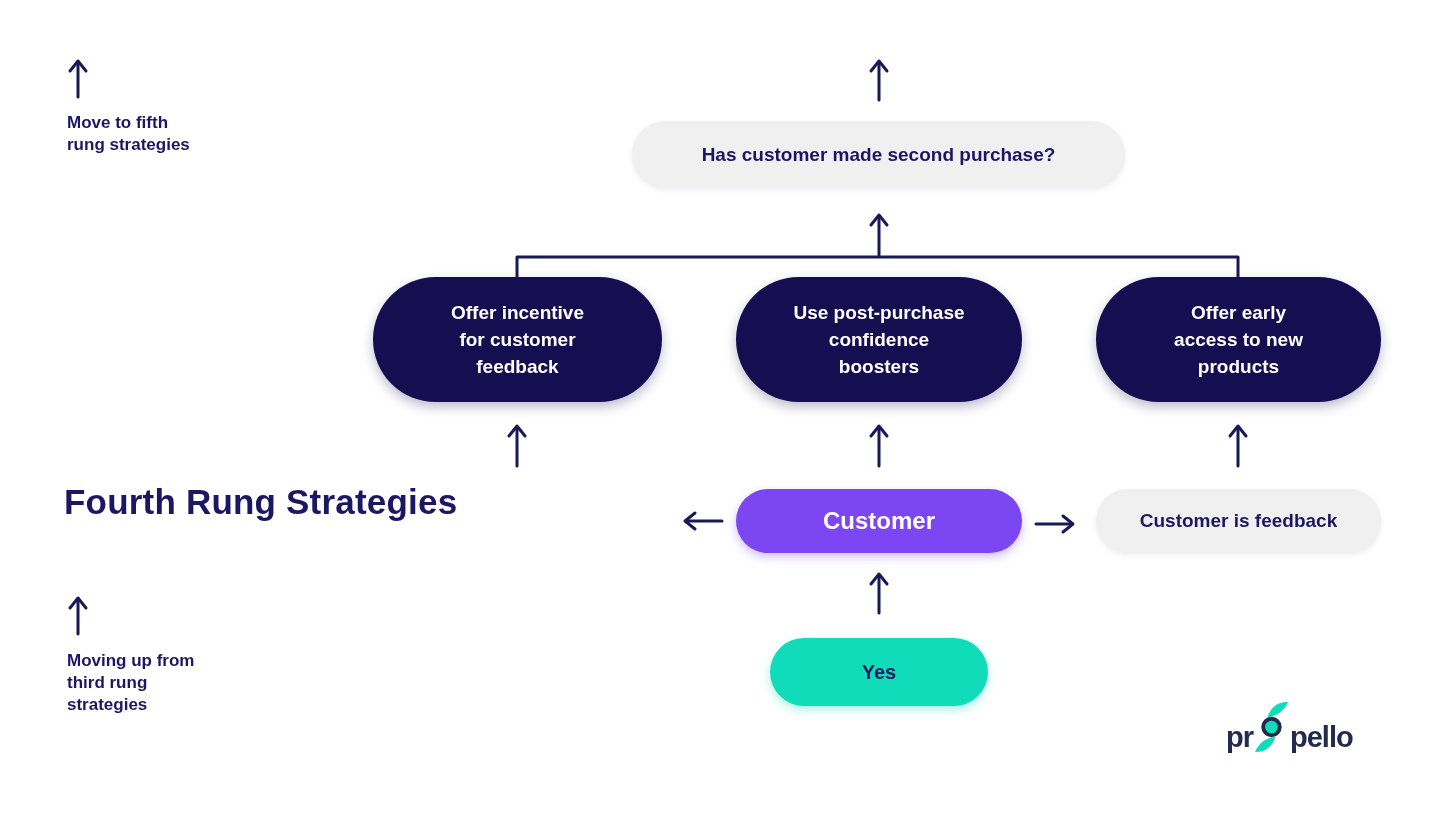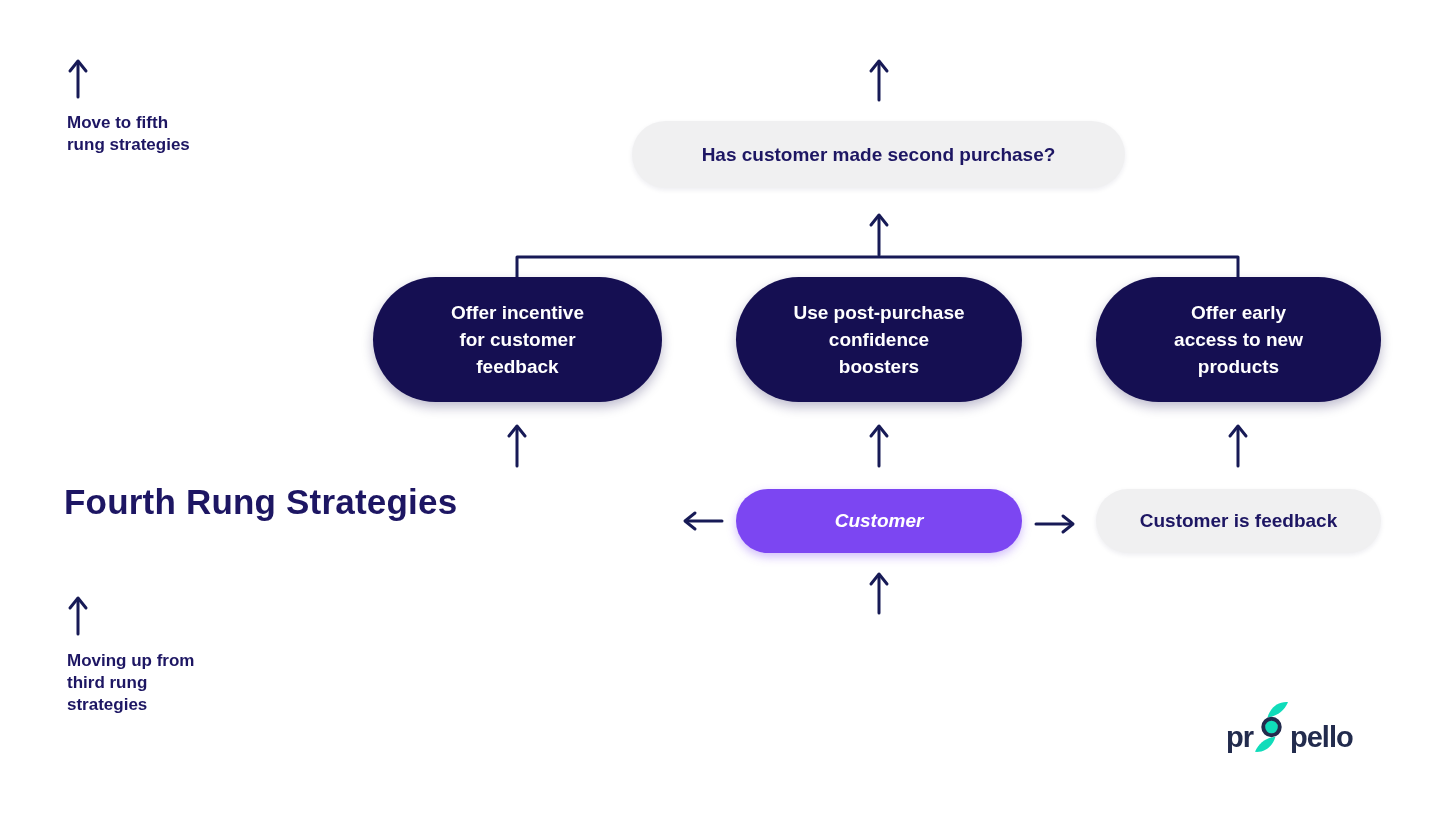--- a/index.html
+++ b/index.html
@@ -20,23 +20,22 @@
     font-size:19px;font-weight:600;border-radius:34px;
     box-shadow:0 2px 5px rgba(25,20,80,0.08);
   }
   .pill-dark{
     background:var(--dark-pill,#150f52);color:var(--white,#ffffff);
     font-size:19px;font-weight:700;line-height:27px;border-radius:63px;
     box-shadow:0 5px 12px rgba(20,15,80,0.28);
   }
   .pill-purple{
     background:var(--purple,#7c46f2);color:var(--white,#ffffff);
-    font-size:19px;font-weight:600;border-radius:32px;
+    font-size:24px;font-weight:600;border-radius:32px;
     box-shadow:0 4px 10px rgba(124,70,242,0.35);
-    font-style:italic;
   }
   .pill-teal{
     background:var(--teal,#10dcba);color:var(--navy,#1d1663);
     font-size:20px;font-weight:700;border-radius:34px;
     box-shadow:0 4px 10px rgba(16,220,186,0.35);
   }
 
   .q-pill{left:632px;top:121px;width:493px;height:67px;}
   .s1{left:373px;top:277px;width:289px;height:125px;}
   .s2{left:736px;top:277px;width:286px;height:125px;}
@@ -103,20 +102,21 @@
   <div class="pill pill-dark s2">Use post-purchase
 confidence
 boosters</div>
   <div class="pill pill-dark s3">Offer early
 access to new
 products</div>
 
   <div class="pill pill-purple st-center">Customer</div>
   <div class="pill pill-light st-right">Customer is feedback</div>
 
+  <div class="pill pill-teal yes-pill">Yes</div>
 
   <div class="note note-bottom">Moving up from
 third rung
 strategies</div>
 
   <div class="logo">
     <span>pr</span>
     <svg class="logo-icon" viewBox="0 0 36 54">
       <path class="blade" d="M14,17 C16.5,7.5 25,0.5 35,1.5 C31,10.5 23.5,16 14,17 Z"></path>
       <path class="blade" d="M22,37 C19.5,46.5 11,53.5 1,52.5 C5,43.5 12.5,38 22,37 Z"></path>

